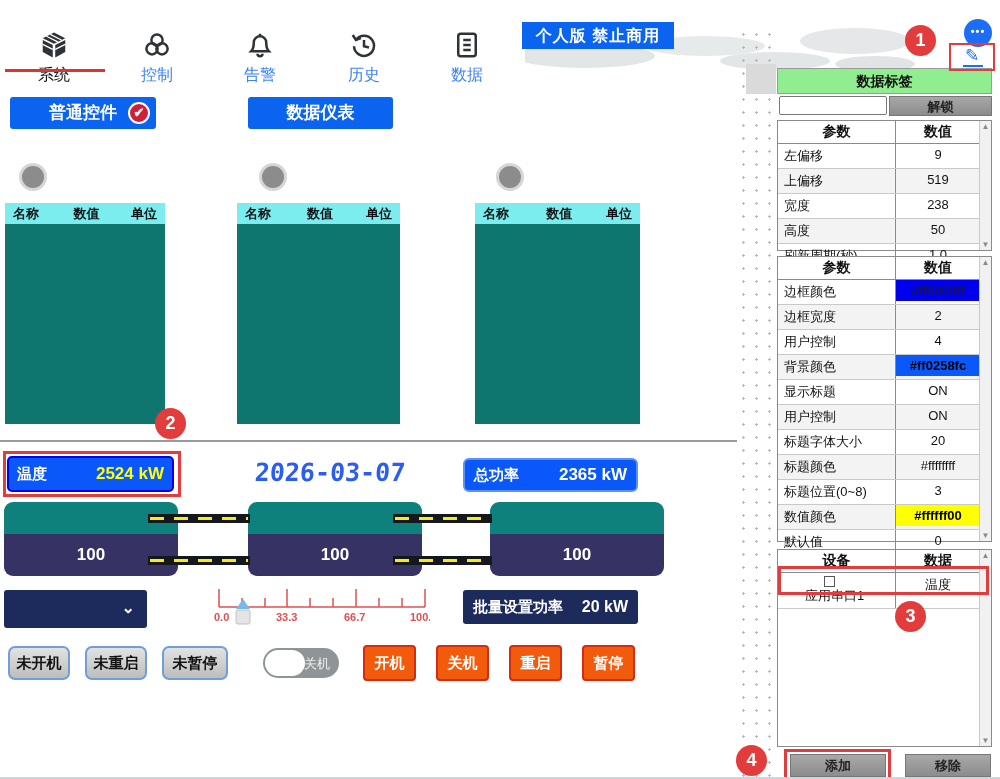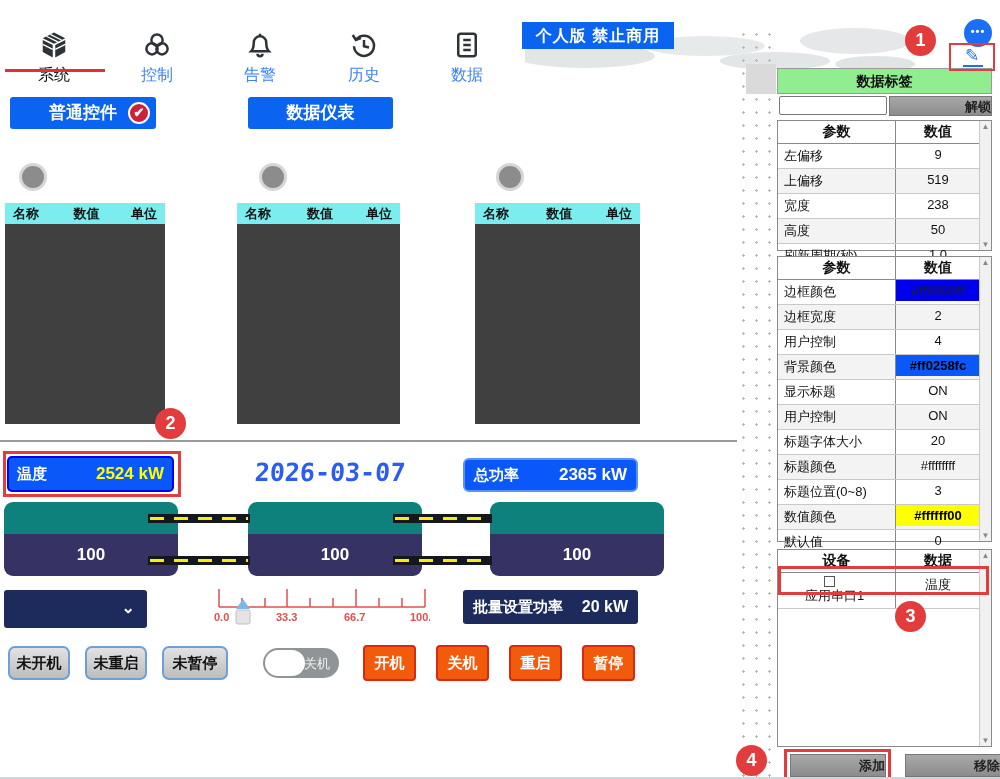--- a/index.html
+++ b/index.html
@@ -30,21 +30,21 @@
   .pencil-underline { position:absolute; left:12px; bottom:2px; width:20px; height:2px; background:#1a6ff5; }
 
   
   .blue-btn { height:32px; background:#0a64f0; color:#fff; font-size:17px; font-weight:bold;
               text-align:center; line-height:32px; border-radius:3px; }
   .check-badge { position:absolute; right:6px; top:5px; width:22px; height:22px; border-radius:50%;
                  background:#cf1f3a; border:2px solid #fff; color:#fff; font-size:13px; font-weight:bold;
                  text-align:center; line-height:18px; }
   .gray-circle { width:28px; height:28px; border-radius:50%; background:#8c8c8c; border:3px solid #d6d6d6; }
 
-  .cyan-table { background:#404040; }
+  .cyan-table { background:#0f766e; }
   .cyan-head { position:absolute; left:0; top:0; right:0; height:21px; background:#7bedee; display:flex;
                align-items:center; font-size:13px; font-weight:bold; color:#101416; }
   .cyan-head .c1 { width:30%; padding-left:8px; } .cyan-head .c2 { width:42%; text-align:center; }
   .cyan-head .c3 { width:28%; text-align:right; padding-right:8px; }
 
   .divider { left:0; top:440px; width:737px; height:2px; background:#9a9a9a; }
 
   
   .temp-box { left:7px; top:456px; width:167px; height:36px; background:#0a58fa; border:2px solid #0000ee;
               border-radius:5px; display:flex; align-items:center; justify-content:space-between; padding:0 8px; }
@@ -87,21 +87,21 @@
   .dot-strip { left:737px; top:28px; width:40px; height:751px;
                background-image:radial-gradient(circle,#b8b8b8 1px, transparent 1.4px); background-size:13px 13px; }
   .strip-block { left:746px; top:64px; width:30px; height:30px; background:#dadada; }
   .strip-arrow { left:748px; top:749px; font-size:14px; color:#555; }
 
   
   .sb-header { left:777px; top:68px; width:215px; height:26px; background:#90ee90; border:1px solid #9a9a9a;
                text-align:center; font-weight:bold; font-size:14px; line-height:24px; color:#111; }
   .sb-input { left:779px; top:96px; width:108px; height:19px; border:1px solid #777; border-radius:2px; font-size:12px; padding:0 4px; }
   .gray-button { background:linear-gradient(#a8a8a8,#8c8c8c); border:1px solid #777; color:#222;
-                 font-size:13px; text-align:right; font-weight:bold; }
+                 font-size:13px; text-align:center; font-weight:bold; }
   .unlock { left:889px; top:96px; width:103px; height:20px; line-height:19px; }
 
   .sb-table { border:1px solid #8a8a8a; background:#fff; }
   .sb-scroll { position:absolute; right:0; top:0; bottom:0; width:12px; background:#f1f1f1; border-left:1px solid #c9c9c9; }
   .sb-scroll .up { position:absolute; top:1px; left:0; right:0; text-align:center; font-size:8px; color:#888; }
   .sb-scroll .down { position:absolute; bottom:1px; left:0; right:0; text-align:center; font-size:8px; color:#888; }
   .sb-thead { display:flex; border-bottom:1px solid #8a8a8a; font-weight:bold; font-size:14px; color:#111; background:#fff; }
   .sb-thead div { text-align:center; }
   .sb-row { display:flex; border-bottom:1px solid #c9c9c9; font-size:13px; color:#111; align-items:flex-start; }
   .sb-row:nth-child(even) { background:#f3f3f3; }
@@ -441,17 +441,17 @@
     <div class="sb-scroll">
         <div class="up">▲</div>
         <div class="down">▼</div>
       </div>
   </div>
 
   <div class="abs ann-box" style="left:778px;top:566px;width:211px;height:29px"></div>
   <div class="abs ann-circle" style="left:895px;top:601px">3</div>
 
   <div class="abs gray-button bot-btn" style="left:790px;width:96px">添加</div>
-  <div class="abs gray-button bot-btn" style="left:905px;width:96px">移除</div>
+  <div class="abs gray-button bot-btn" style="left:905px;width:86px">移除</div>
   <div class="abs ann-box" style="left:784px;top:749px;width:107px;height:31px"></div>
   <div class="abs ann-circle" style="left:736px;top:745px">4</div>
 
 </div>
 
 </body></html>

